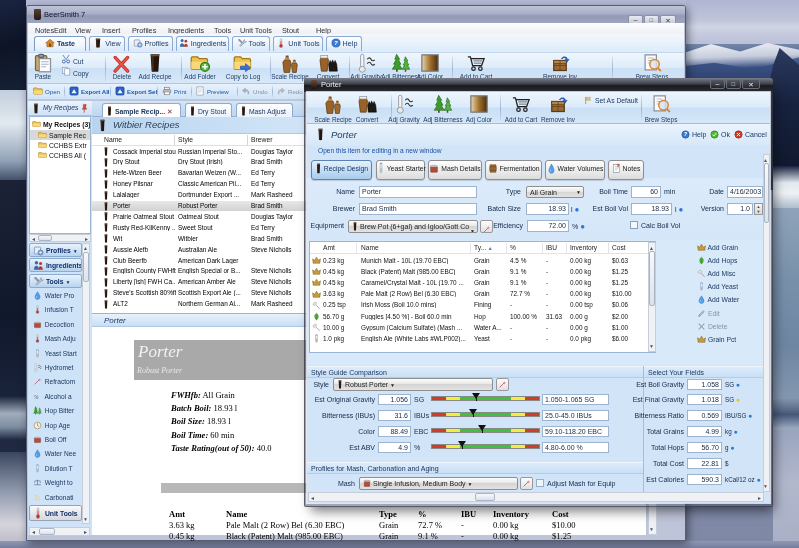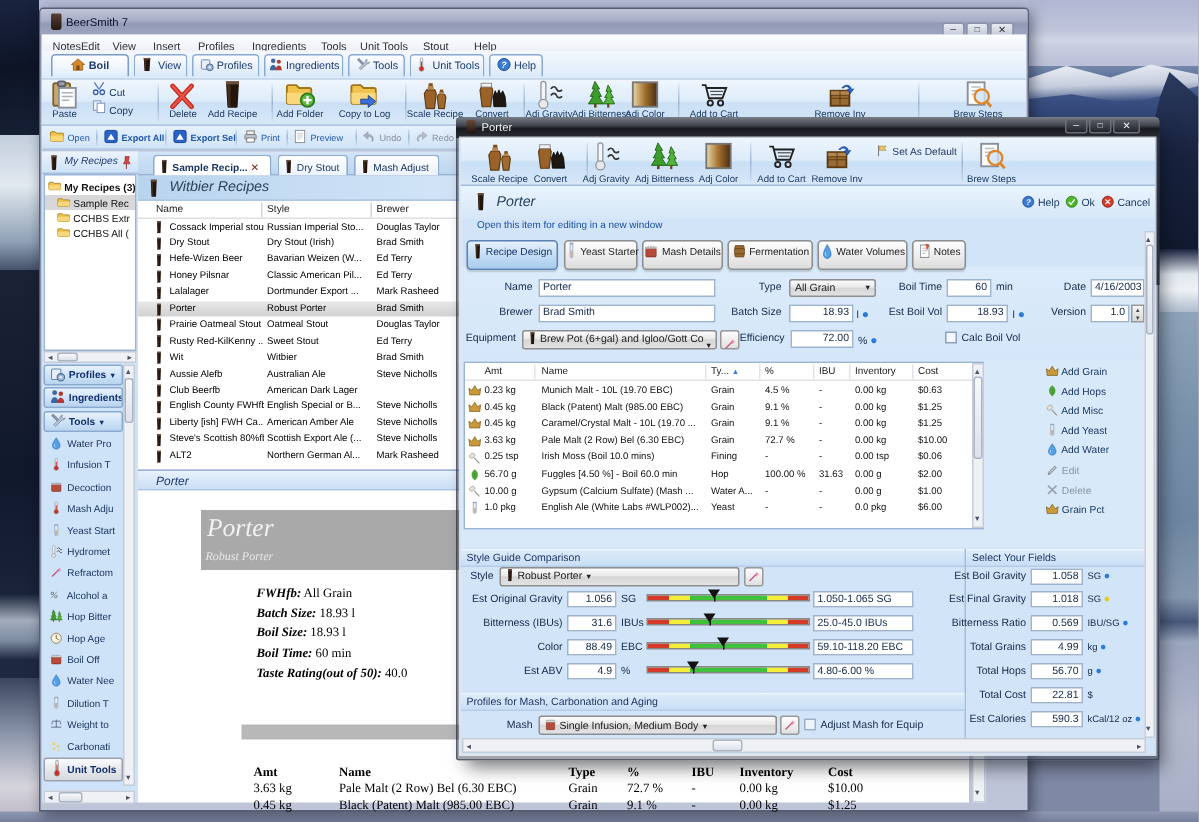--- a/index.html
+++ b/index.html
@@ -82,21 +82,21 @@
       <span class="abs" style="left:186px;top:3px;">Tools</span>
       <span class="abs" style="left:212px;top:3px;">Unit Tools</span>
       <span class="abs" style="left:254px;top:3px;">Stout</span>
       <span class="abs" style="left:288px;top:3px;">Help</span>
   </div>
 
   <div class="abs" id="mwtabs" style="left:1px;top:28px;width:656px;height:18px;background:linear-gradient(180deg,#f4f8fd,#dcebfa);">
     <div class="rtab rsel" style="left:6px;width:52px;"><i class="ic house"><svg viewBox="0 0 16 16" preserveAspectRatio="none">
             <path d="M1 8 8 2l7 6h-2v6H3V8z" fill="#d58929" stroke="#8a5314" stroke-width=".8"></path>
             <rect x="6.4" y="9" width="3.2" height="5" fill="#7a4a12"></rect>
-          </svg></i><b>Boil</b></div>
+          </svg></i><b>Taste</b></div>
     <div class="rtab" style="left:61px;width:36px;"><i class="ic beer"><svg viewBox="0 0 16 16" preserveAspectRatio="none">
             <path d="M4.5 1h7l-.8 13.6c0 .4-.5.4-2.7.4s-2.7 0-2.7-.4z" fill="#23140c"></path>
             <path d="M5 1.3h2v13.4h-1.2z" fill="#4a3322" opacity=".8"></path>
             <rect x="4.5" y="1" width="7" height="1.6" fill="#68503c"></rect>
           </svg></i>View</div>
     <div class="rtab" style="left:100px;width:45px;"><i class="ic prof"><svg viewBox="0 0 16 16" preserveAspectRatio="none">
             <rect x="2" y="3" width="9" height="10" rx="1" fill="#e8eef8" stroke="#6a86ad"></rect>
             <circle cx="11" cy="11" r="3.6" fill="#9ab4d8" stroke="#49678f"></circle>
             <circle cx="11" cy="11" r="1.4" fill="#e0e9f5"></circle>
           </svg></i>Profiles</div>
@@ -684,21 +684,21 @@
     <div class="abs" style="left:0;top:212px;width:592px;height:14px;background:linear-gradient(180deg,#e8f2fc,#cadef4);border-top:1px solid #9ab4d6;border-bottom:1px solid #b0c8e4;">
       <span class="abs" style="left:12px;top:2px;font-size:8px;font-style:italic;color:#1c3a6e;">Porter</span>
     </div>
     <div id="pdoc" class="abs" style="left:0;top:226px;width:554px;height:208px;background:#fff;font-family:'Liberation Serif',serif;color:#000;">
       <div class="abs" style="left:42px;top:13px;width:420px;height:40px;background:#a9a9a9;">
         <span class="abs" style="left:4px;top:2px;font-size:17px;font-style:italic;color:#f2f2f2;">Porter</span>
         <span class="abs" style="left:3px;top:26px;font-size:8px;font-style:italic;color:#e8e8e8;">Robust Porter</span>
       </div>
       <div class="abs" style="left:79px;top:62px;font-size:8.5px;line-height:13.2px;">
         <div><b><i>FWHfb:</i></b> All Grain</div>
-        <div><b><i>Batch Size:</i></b> 18.93 l</div>
+        <div><b><i>Batch Boil:</i></b> 18.93 l</div>
         <div><b><i>Boil Size:</i></b> 18.93 l</div>
         <div><b><i>Boil Time:</i></b> 60 min</div>
         <div><b><i>Taste Rating(out of 50):</i></b> 40.0</div>
       </div>
       <div class="abs" style="left:69px;top:156px;width:400px;height:10px;background:#b8b8b8;"></div>
       <div class="abs pvr" style="top:182px;font-weight:bold;">
           <span class="abs" style="left:77px;">Amt</span>
           <span class="abs" style="left:134px;">Name</span>
           <span class="abs" style="left:287px;">Type</span>
           <span class="abs" style="left:326px;">%</span>

